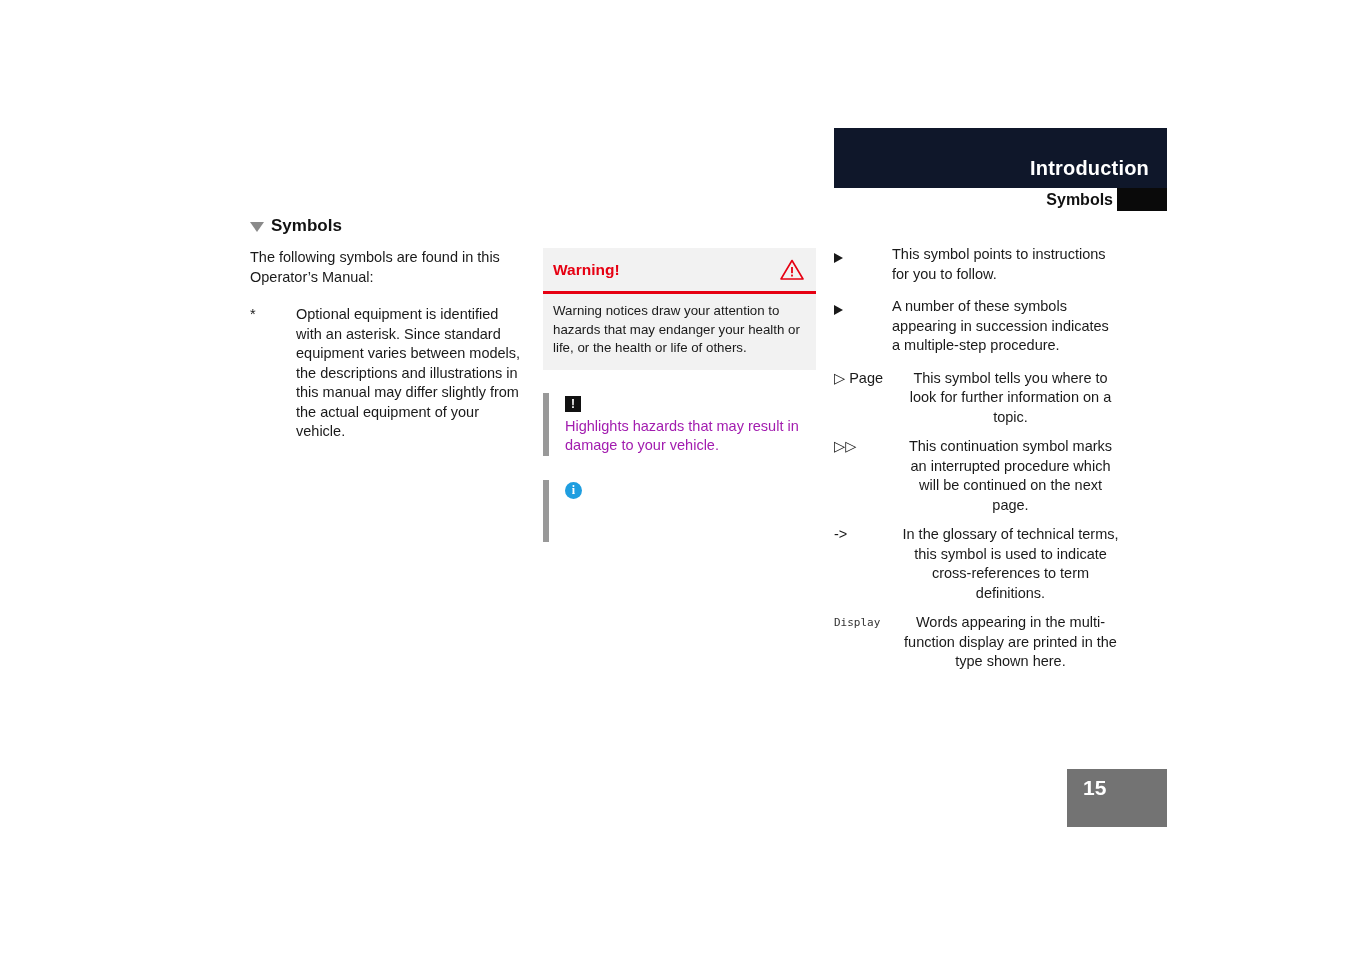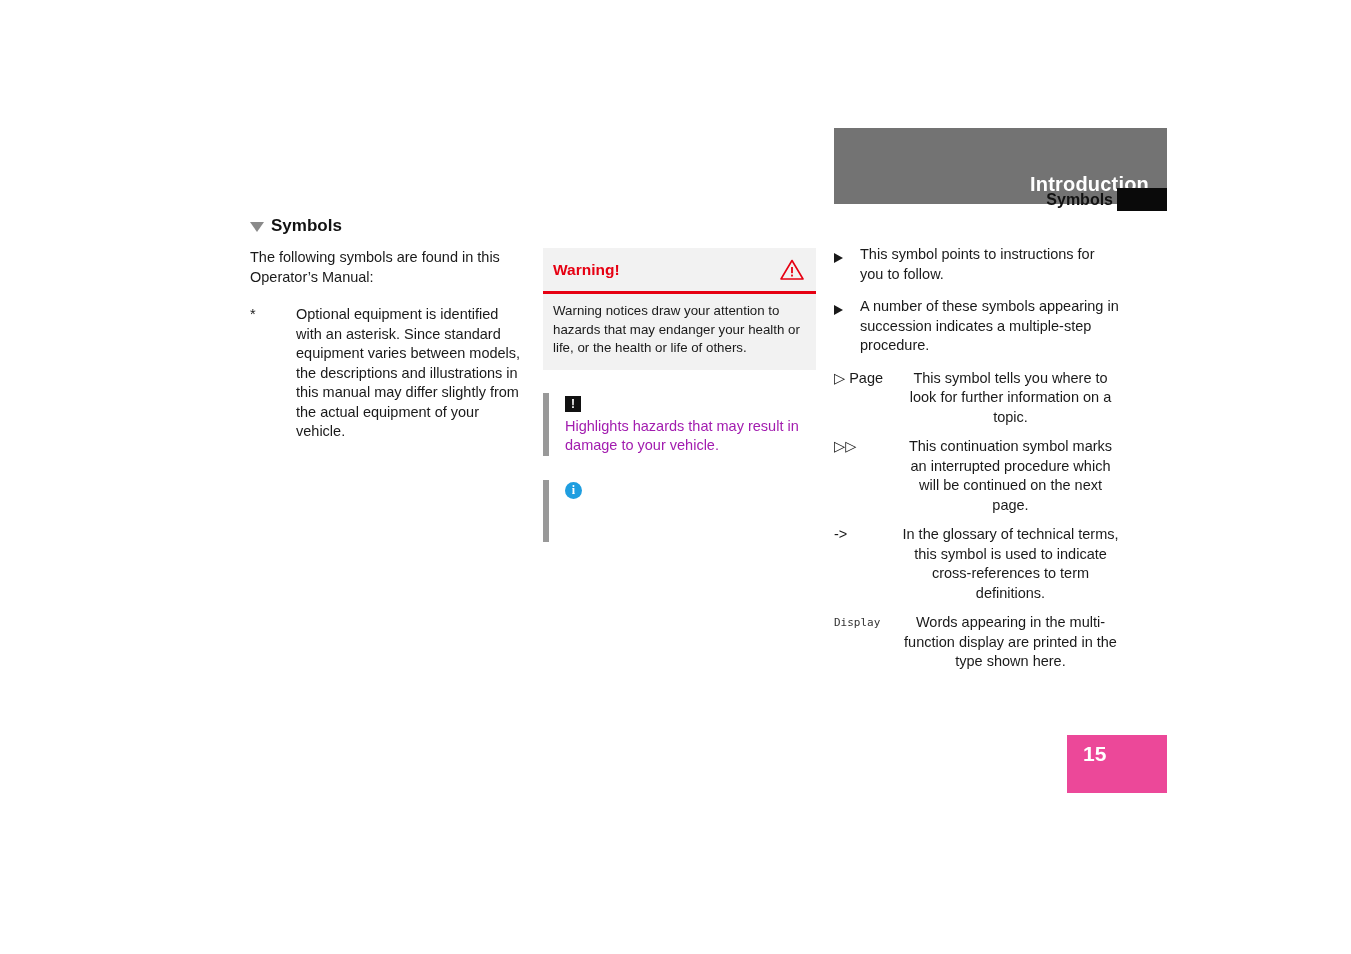--- a/index.html
+++ b/index.html
@@ -19,22 +19,22 @@
     position: absolute;
     inset: 0;
   }
 
   
   .header-band {
     position: absolute;
     left: 834px;
     top: 128px;
     width: 333px;
-    height: 76px;
-    background: #737373;
+    height: 60px;
+    background: #0f172a;
     text-align: right;
   }
   .header-title {
     position: absolute;
     right: 18px;
     bottom: 8px;
     color: #ffffff;
     font-size: 20px;
     font-weight: bold;
     letter-spacing: 0.2px;
@@ -205,20 +205,21 @@
   
   .col3 {
     position: absolute;
     left: 834px;
     top: 245px;
     width: 285px;
   }
   .bullet-row {
     display: flex;
     margin-bottom: 13px;
+    gap: 32px;
   }
   .bullet-mark {
     flex: 0 0 26px;
     width: 26px;
     padding-top: 4px;
   }
   .tri-right {
     width: 0; height: 0;
     border-top: 5.5px solid transparent;
     border-bottom: 5.5px solid transparent;
@@ -251,24 +252,24 @@
     flex: 1;
     font-size: 14.5px;
     line-height: 19.5px;
     text-align: center;
   }
 
   
   .page-number-box {
     position: absolute;
     left: 1067px;
-    top: 735px;
+    top: 769px;
     width: 100px;
     height: 58px;
-    background: #ec4899;
+    background: #737373;
   }
   .page-number-box span {
     position: absolute;
     left: 16px;
     top: 7px;
     color: #ffffff;
     font-size: 21px;
     font-weight: bold;
   }
 </style>

